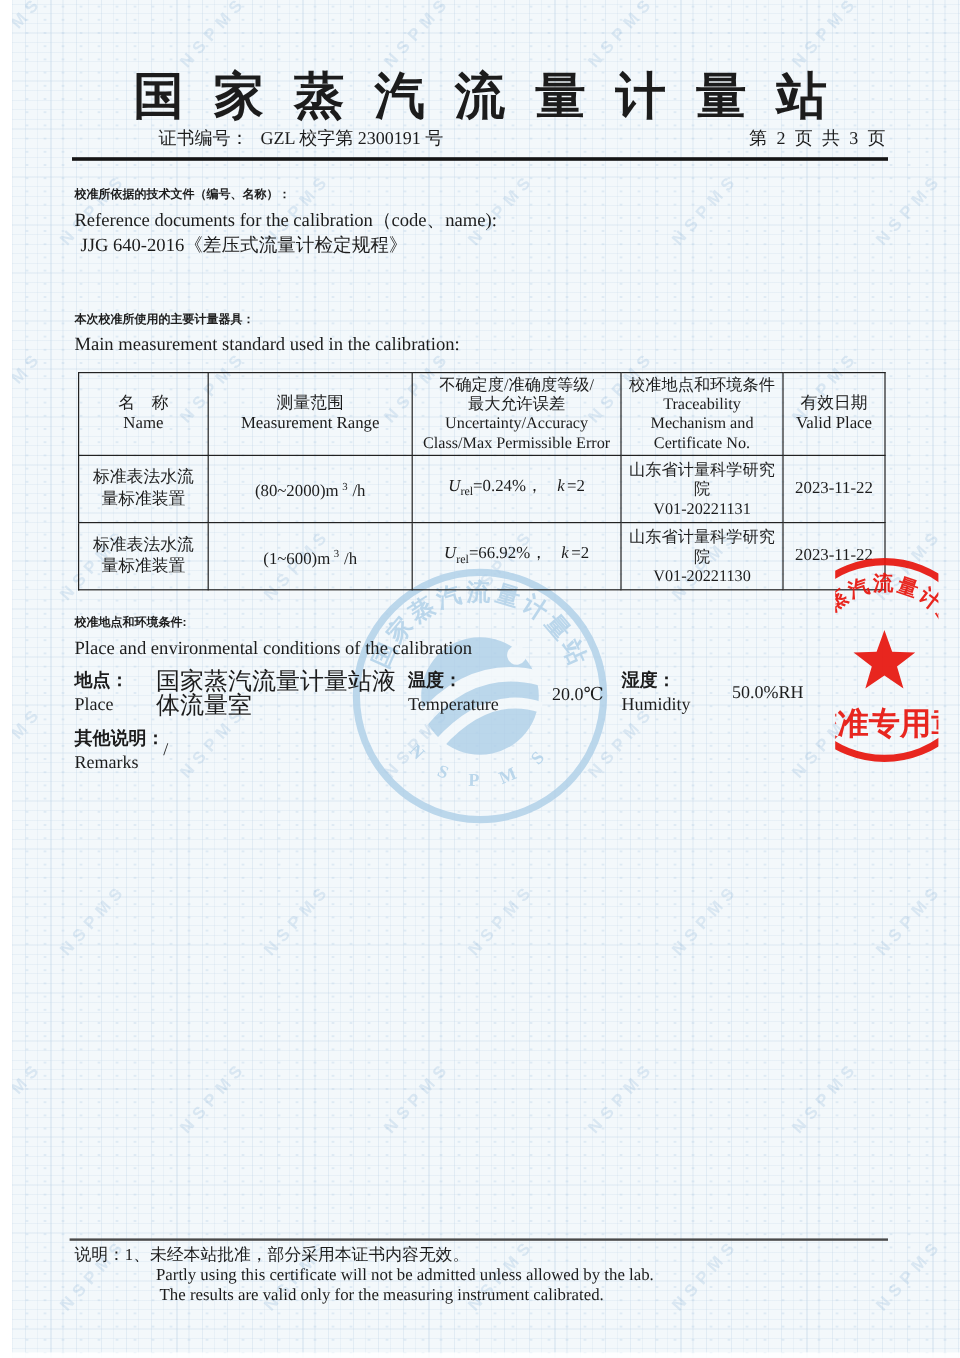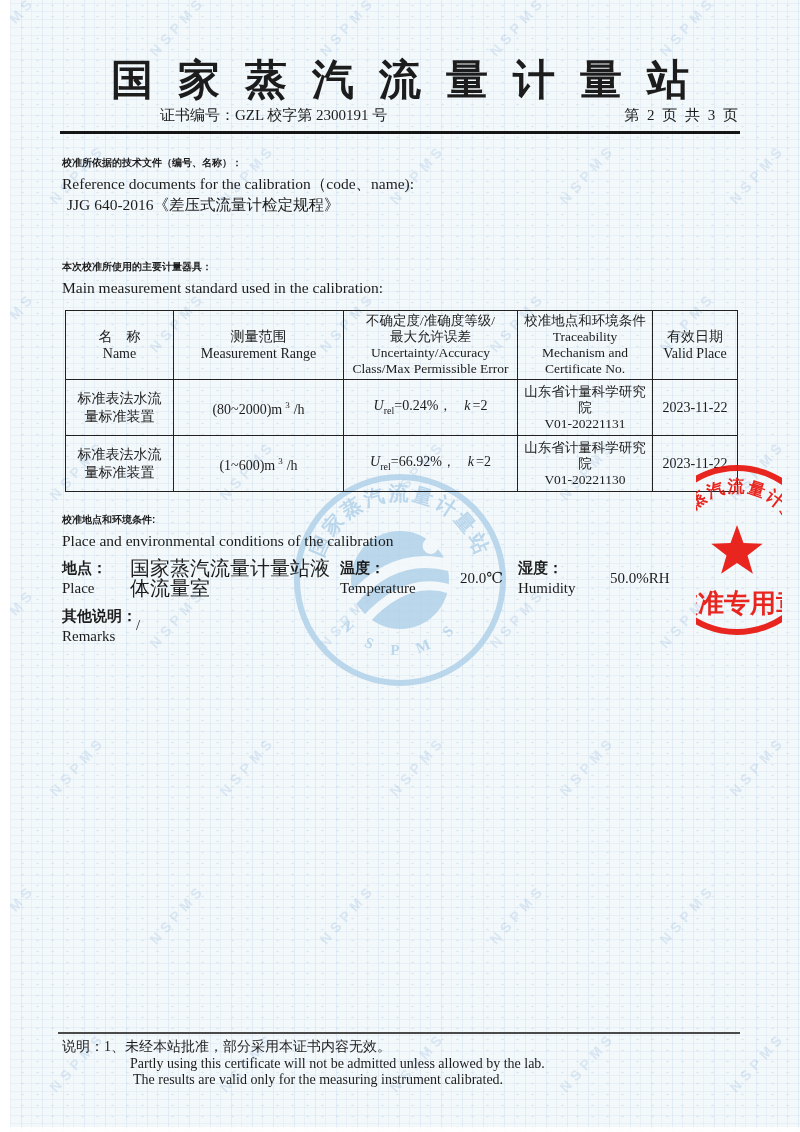--- a/index.html
+++ b/index.html
@@ -16,21 +16,21 @@
   }
   .edge-left{position:absolute;left:0;top:0;width:10px;height:100%;background:#ffffff;z-index:4;}
   .edge-bottom{position:absolute;left:0;bottom:0;width:100%;height:5px;background:rgba(255,255,255,.85);z-index:4;}
   .tex{position:absolute;z-index:0;font-family:"Liberation Sans",sans-serif;font-weight:bold;
        font-size:14px;letter-spacing:5px;color:rgba(140,180,215,.25);transform:rotate(-48deg);white-space:nowrap;}
   .content{position:absolute;left:0;top:0;width:100%;height:100%;z-index:2;}
   
   .title{position:absolute;top:52px;left:0;width:100%;text-align:center;
          font-size:42px;font-weight:bold;letter-spacing:25px;padding-left:25px;box-sizing:border-box;white-space:nowrap;}
   .header-sub{position:absolute;top:106px;left:60px;width:680px;display:flex;font-size:15px;}
-  .header-sub .certwrap{margin-left:100px;display:flex;font-family:Liberation Serif, serif;}
+  .header-sub .certwrap{margin-left:72px;display:flex;gap:10px;font-family:Liberation Serif, serif;}
   .header-sub .pageinfo{margin-left:auto;letter-spacing:2px;}
   .rule-thick{position:absolute;top:131px;left:60px;width:680px;height:3px;background:#151515;}
   
   .h-cn{font-family:"Liberation Sans","DejaVu Sans",sans-serif;font-weight:bold;font-size:10px;line-height:21px;}
   .h-en{font-size:15.5px;line-height:21px;}
   .refblock{position:absolute;left:62px;top:152px;width:650px;}
   .refblock .doc{font-size:15.5px;line-height:22px;padding-left:5px;}
   .stdblock{position:absolute;left:62px;top:256px;width:650px;}
   
   .tblwrap{position:absolute;left:65px;top:310px;}

